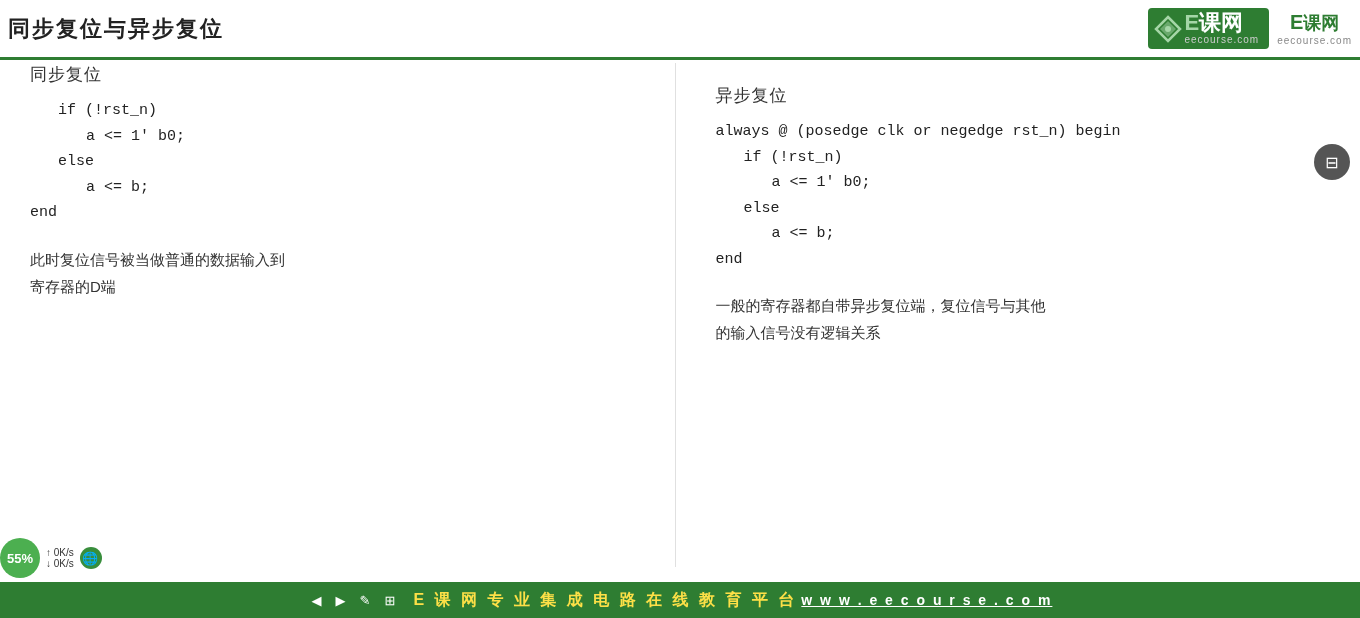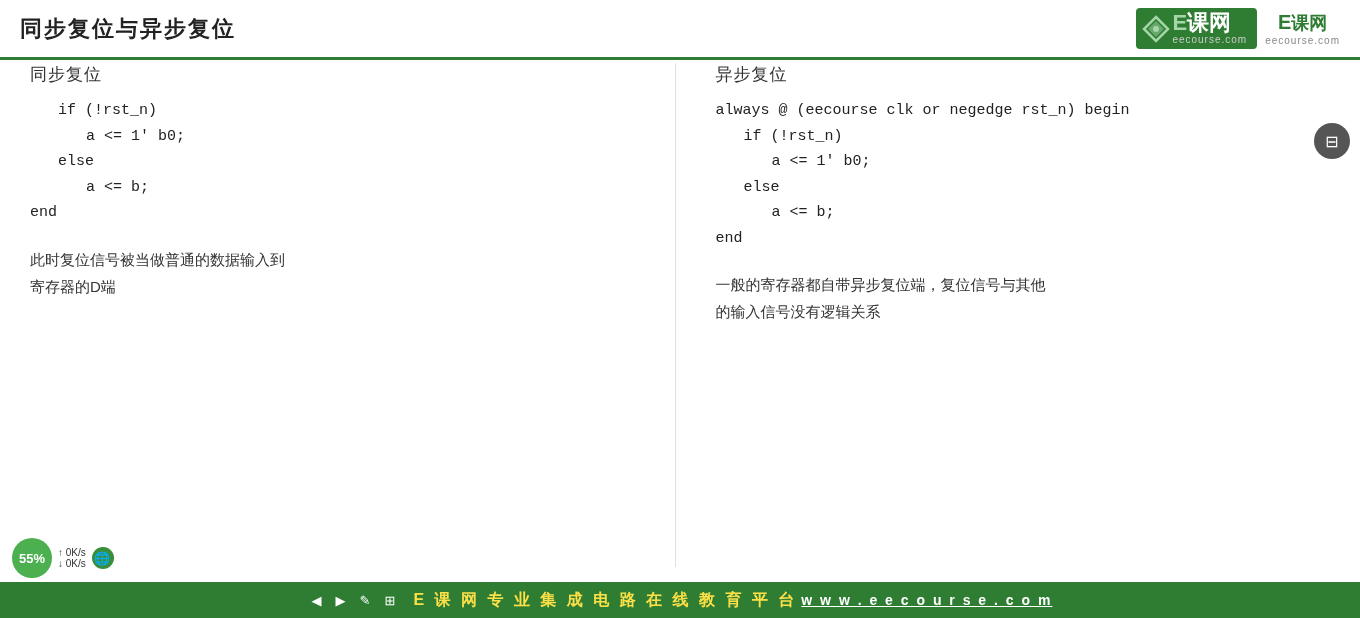--- a/index.html
+++ b/index.html
@@ -9,21 +9,21 @@
       overflow: hidden;
       font-family: Arial, sans-serif;
       background: #fff;
     }
 
     
     .header {
       display: flex;
       align-items: center;
       justify-content: space-between;
-      padding: 8px 20px;
+      padding: 8px 8px;
       border-bottom: 3px solid #2e7d32;
       background: #fff;
     }
     .header-title {
       font-size: 22px;
       font-weight: bold;
       color: #222;
       letter-spacing: 2px;
     }
     
@@ -36,20 +36,21 @@
     }
     .left-panel {
       flex: 1;
       padding-right: 30px;
       border-right: 1px solid #e0e0e0;
     }
     .right-panel {
       flex: 1;
       padding-left: 40px;
       position: relative;
+      margin-top: 21px;
     }
     .section-title {
       font-size: 17px;
       color: #333;
       margin-bottom: 12px;
       font-weight: normal;
       letter-spacing: 1px;
     }
     .code-block {
       font-family: 'Courier New', Courier, monospace;
@@ -116,21 +117,21 @@
       font-size: 14px;
       letter-spacing: 2px;
       text-decoration: underline;
       font-weight: bold;
     }
 
     
     .status-overlay {
       position: fixed;
       bottom: 40px;
-      left: 12px;
+      left: 0;
       display: flex;
       align-items: center;
       gap: 6px;
     }
     .percent-badge {
       background: #4caf50;
       color: #fff;
       font-size: 13px;
       font-weight: bold;
       border-radius: 50%;
@@ -257,21 +258,21 @@
       <span>end</span>
     </div>
     <div class="description-text">
       此时复位信号被当做普通的数据输入到<br>寄存器的D端
     </div>
   </div>
 
   <div class="right-panel">
     <div class="section-title">异步复位</div>
     <div class="code-block">
-      <span>always @ (eecourse clk or negedge rst_n)</span>
+      <span>always @ (posedge clk or negedge rst_n)</span>
       <span>begin</span>
       <span class="indent1">if (!rst_n)</span>
       <span class="indent2">a &lt;= 1' b0;</span>
       <span class="indent1">else</span>
       <span class="indent2">a &lt;= b;</span>
       <span>end</span>
     </div>
     <div class="description-text">
       一般的寄存器都自带异步复位端，复位信号与其他<br>的输入信号没有逻辑关系
     </div>

